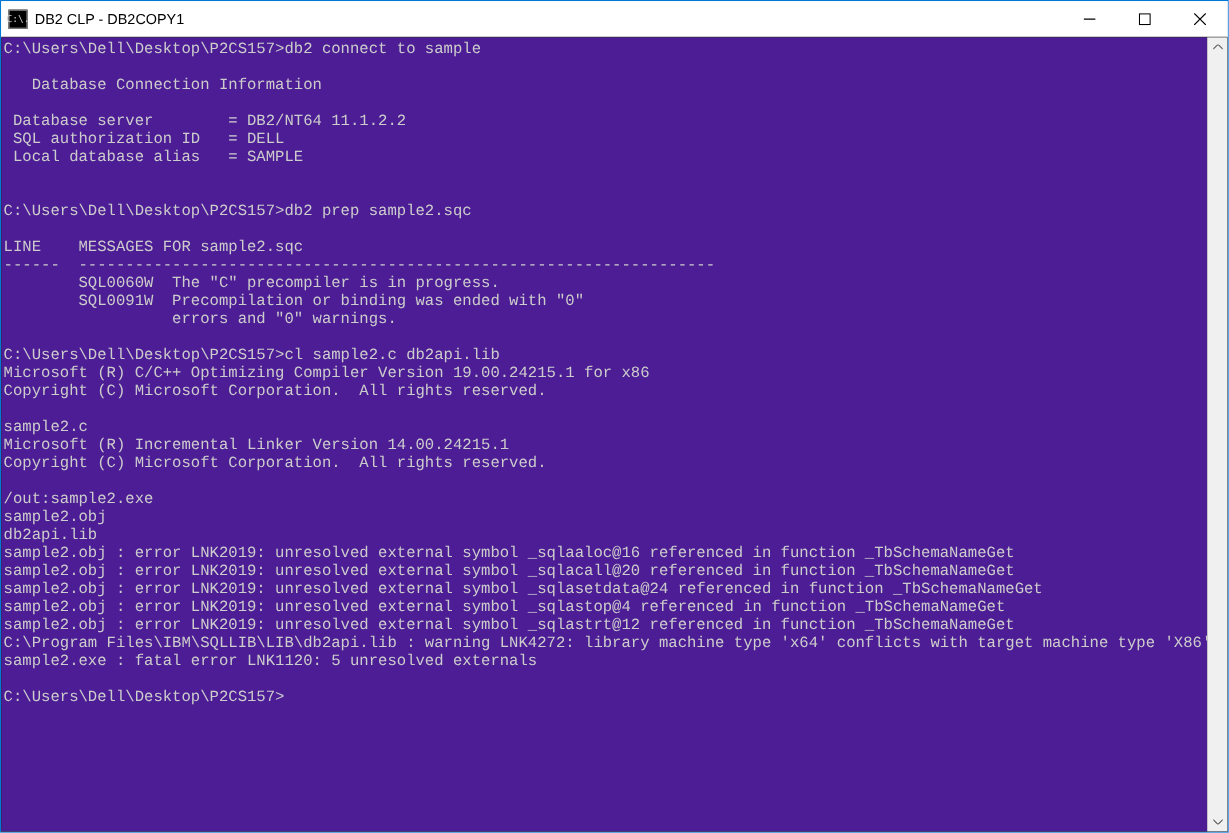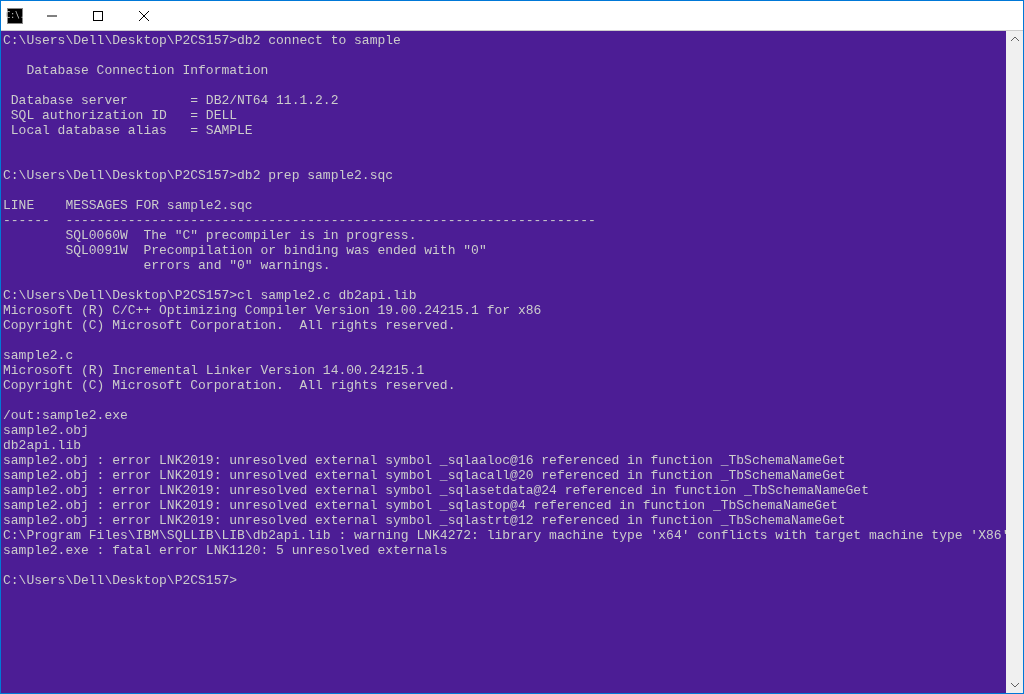--- a/index.html
+++ b/index.html
@@ -100,20 +100,21 @@
     }
     .scrollbar-arrow.up { top: 0; }
     .scrollbar-arrow.down { bottom: 0; }
   </style>
 </head>
 <body>
 
 <div class="window">
   <div class="titlebar">
     <div class="titlebar-icon">C:\.</div>
+    <div class="titlebar-text">DB2 CLP - DB2COPY1</div>
     <div class="titlebar-controls">
       <div class="titlebar-btn">
         <svg width="10" height="10">
             <line x1="0" y1="5" x2="10" y2="5" stroke="#000" stroke-width="1"></line>
           </svg>
       </div>
       <div class="titlebar-btn">
         <svg width="10" height="10">
             <rect x="0.5" y="0.5" width="9" height="9" fill="none" stroke="#000" stroke-width="1"></rect>
           </svg>

